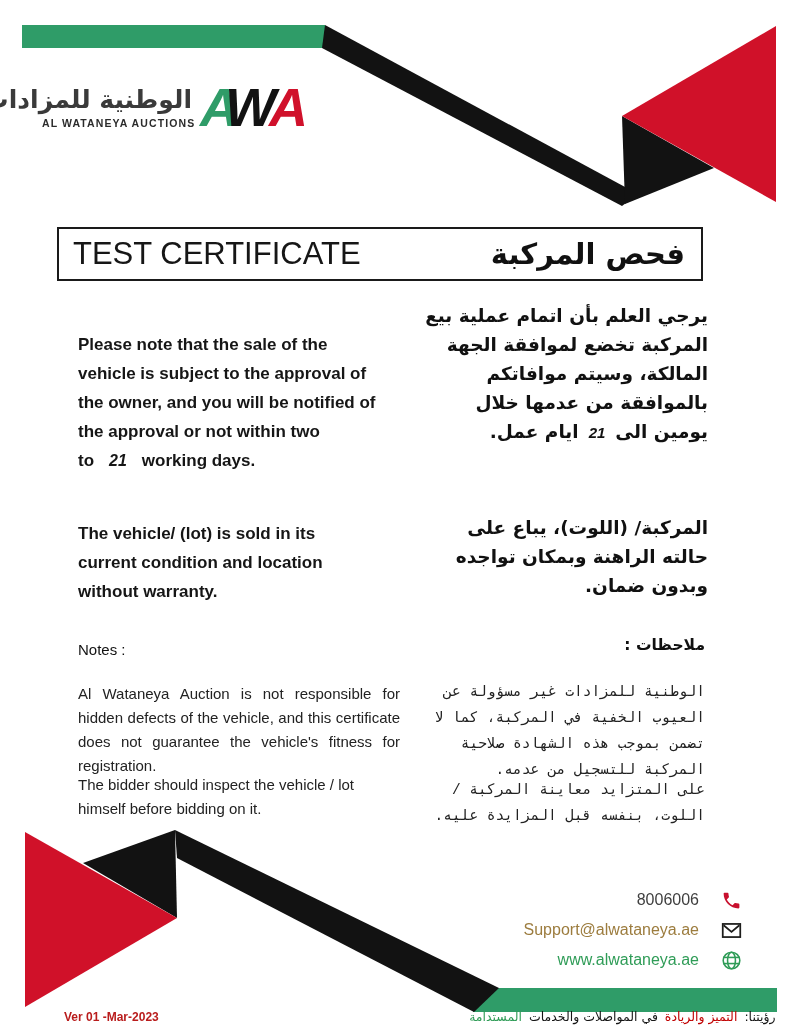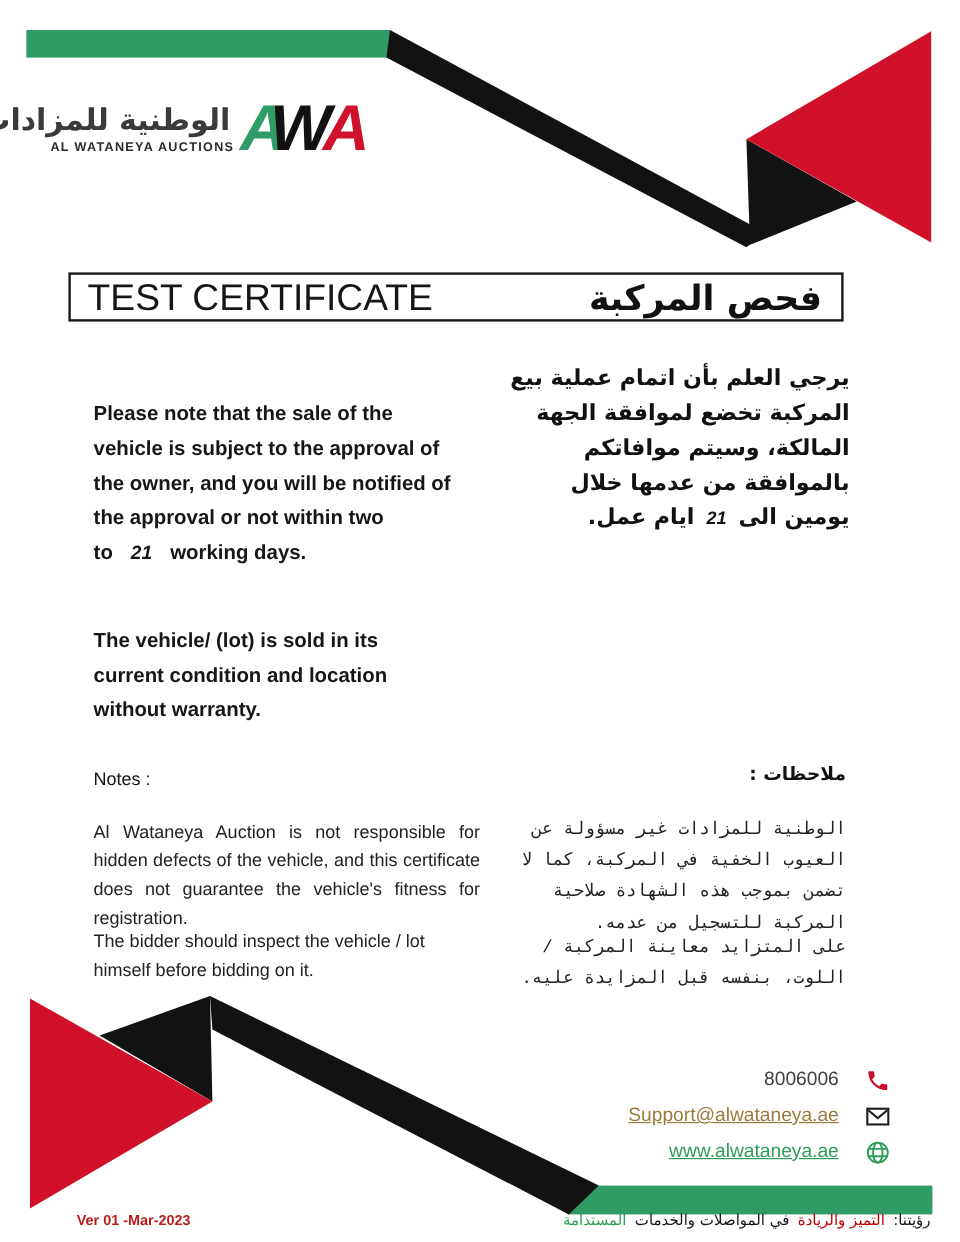--- a/index.html
+++ b/index.html
@@ -45,21 +45,21 @@
     font-size:54px;line-height:1;
     letter-spacing:-11px;
     white-space:nowrap;
   }
   .awa .a1{color:var(--green);}
   .awa .w{color:#121212;}
   .awa .a2{color:#D0112B;padding-left:4px;}
 
   
   .title-box{
-    position:absolute;left:57px;top:227px;width:646px;height:41px;
+    position:absolute;left:57px;top:227px;width:646px;height:54px;
     border:2px solid #1A1A1A;
     display:flex;align-items:center;justify-content:space-between;
     padding:0 16px 0 14px;
   }
   .title-en{font-size:31px;font-weight:500;color:#161616;letter-spacing:0px;white-space:nowrap;}
   .title-ar{
     font-family:"DejaVu Sans",sans-serif;direction:rtl;
     font-size:29px;font-weight:bold;color:#111;white-space:nowrap;
   }
 
@@ -93,21 +93,21 @@
     font-size:14.5px;line-height:26px;color:#222;
   }
   .note-ar-1{top:679px;}
   .note-ar-2{top:777px;}
 
   
   .contact{position:absolute;right:58px;top:885px;width:380px;}
   .contact-row{display:flex;justify-content:flex-end;align-items:center;height:30px;}
   .contact-row .txt{margin-right:22px;font-size:16px;}
   .phone-txt{color:#3F3F3F;}
-  .link{text-decoration:underline;cursor:pointer;}
+  .link{cursor:pointer;}
   .email-txt{color:var(--email);}
   .web-txt{color:var(--weblink);}
   .cicon{width:21px;height:21px;flex:0 0 21px;}
 
   
   .version{position:absolute;left:64px;top:1010px;font-size:12px;font-weight:bold;color:#b91c1c;}
   .vision{
     position:absolute;right:23px;top:1009px;
     font-family:"DejaVu Sans",sans-serif;direction:rtl;
     font-size:12.5px;font-weight:normal;white-space:nowrap;
@@ -143,20 +143,21 @@
   <div class="title-box">
     <div class="title-en">TEST CERTIFICATE</div>
     <div class="title-ar">فحص المركبة</div>
   </div>
 
   <p class="en-para p-approval-en"><span>Please note that the sale of the vehicle is subject to the approval of the owner, and you will be notified of the approval or not within two to</span><span class="days">21</span><span>working days.</span></p>
 
   <p class="ar-para p-approval-ar" dir="rtl"><span>يرجي العلم بأن اتمام عملية بيع المركبة تخضع لموافقة الجهة المالكة، وسيتم موافاتكم بالموافقة من عدمها خلال يومين الى</span><span class="days-ar">21</span><span>ايام عمل.</span></p>
 
   <p class="en-para p-condition-en">The vehicle/ (lot) is sold in its current condition and location without warranty.</p>
+  <p class="ar-para p-condition-ar" dir="rtl">المركبة/ (اللوت)، يباع على حالته الراهنة وبمكان تواجده وبدون ضمان.</p>
 
   <div class="notes-head-en">Notes :</div>
   <div class="notes-head-ar" dir="rtl">ملاحظات :</div>
 
   <p class="note-en note-en-1">Al Wataneya Auction is not responsible for hidden defects of the vehicle, and this certificate does not guarantee the vehicle's fitness for registration.</p>
   <p class="note-en note-en-2">The bidder should inspect the vehicle / lot himself before bidding on it.</p>
   <p class="note-ar note-ar-1" dir="rtl">الوطنية للمزادات غير مسؤولة عن العيوب الخفية في المركبة، كما لا تضمن بموجب هذه الشهادة صلاحية المركبة للتسجيل من عدمه.</p>
   <p class="note-ar note-ar-2" dir="rtl">على المتزايد معاينة المركبة / اللوت، بنفسه قبل المزايدة عليه.</p>
 
   <div class="contact">

